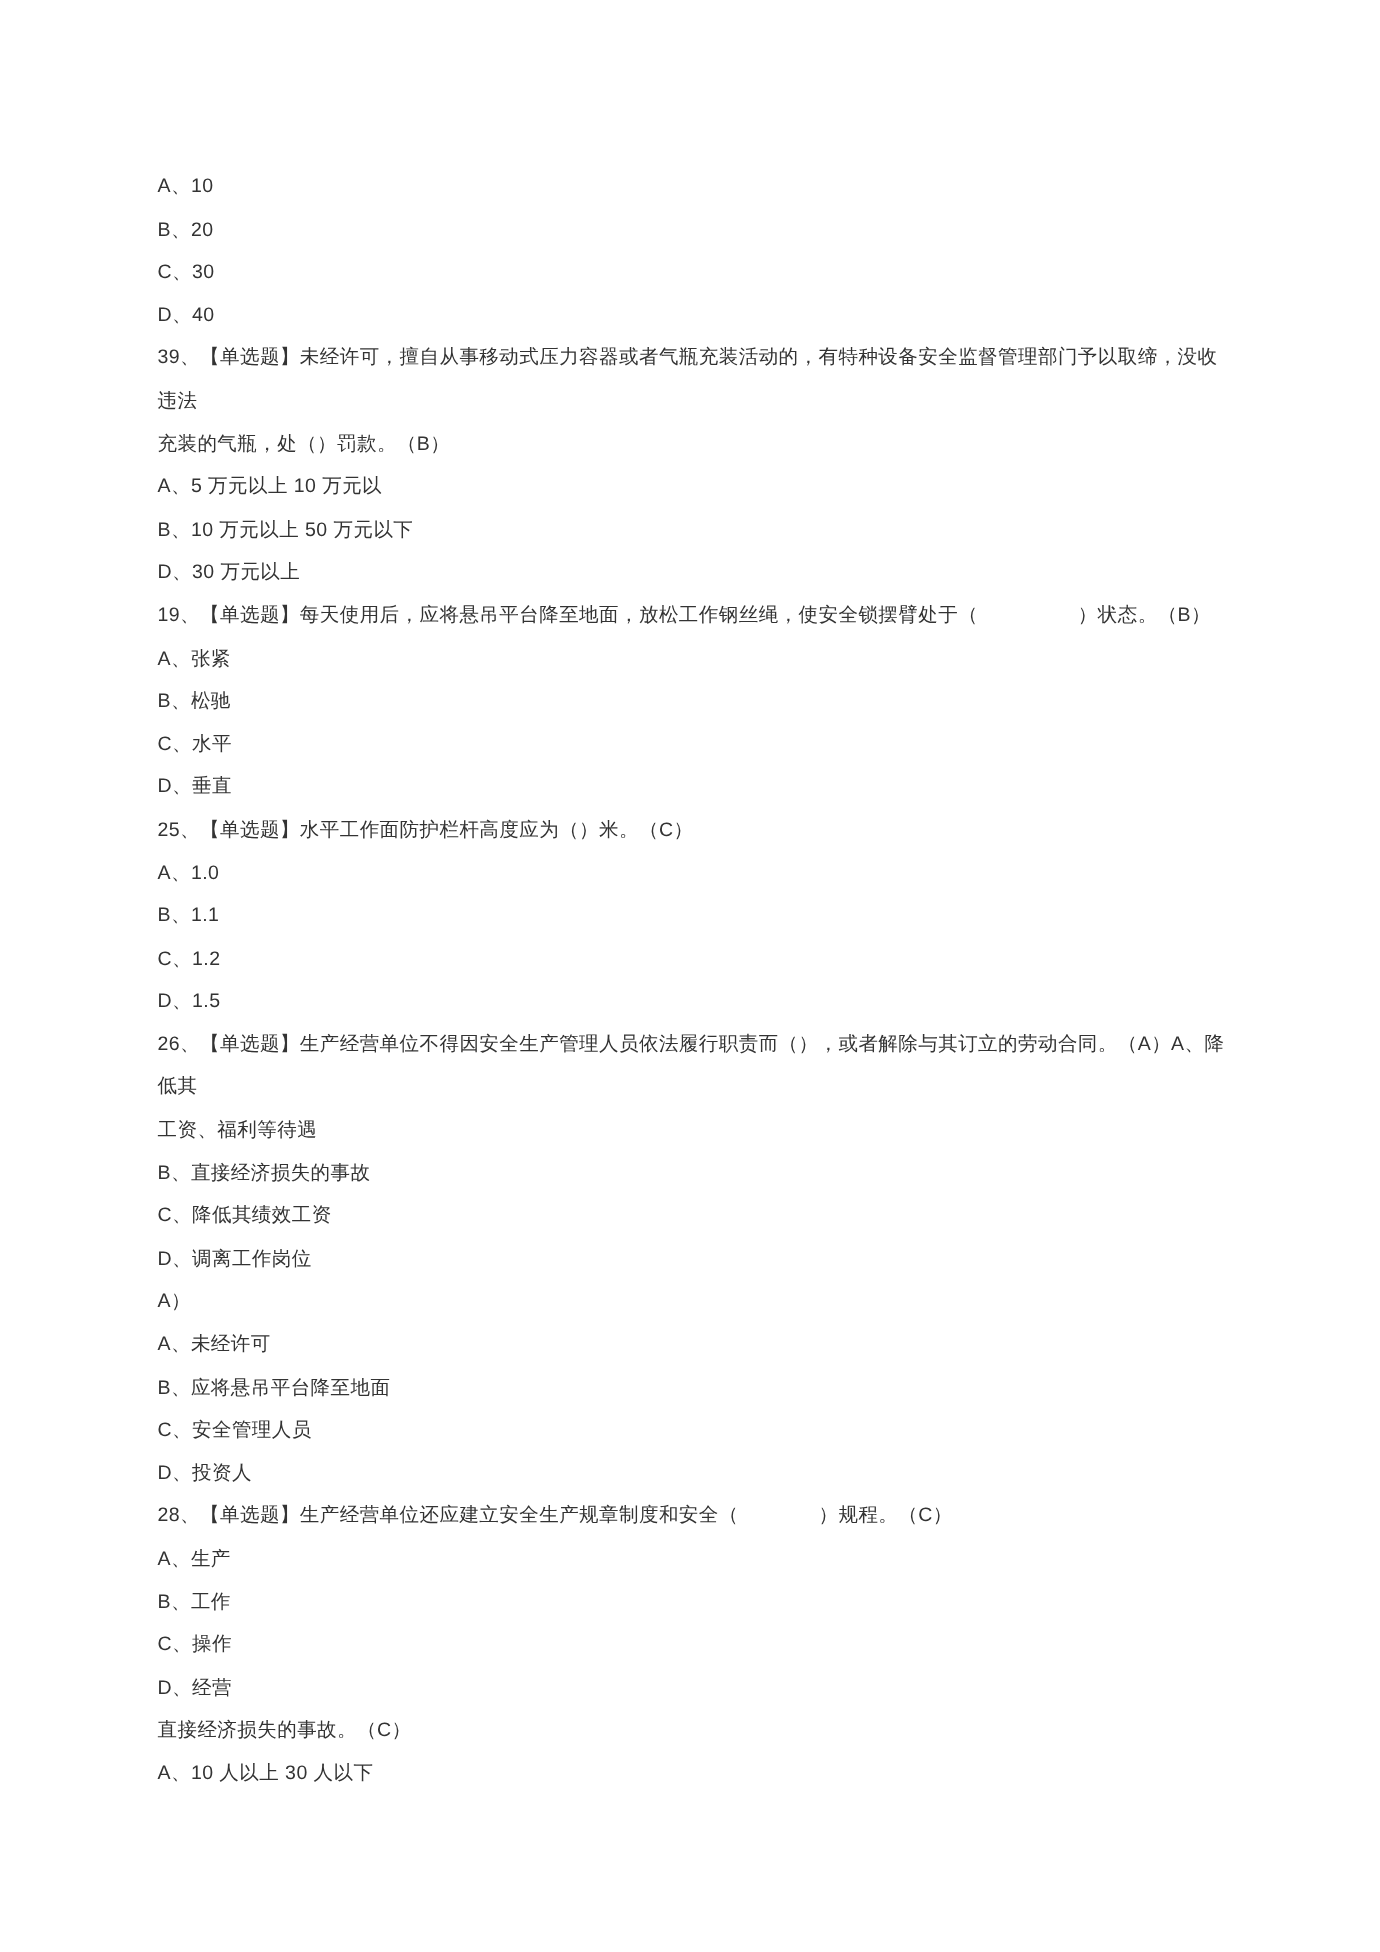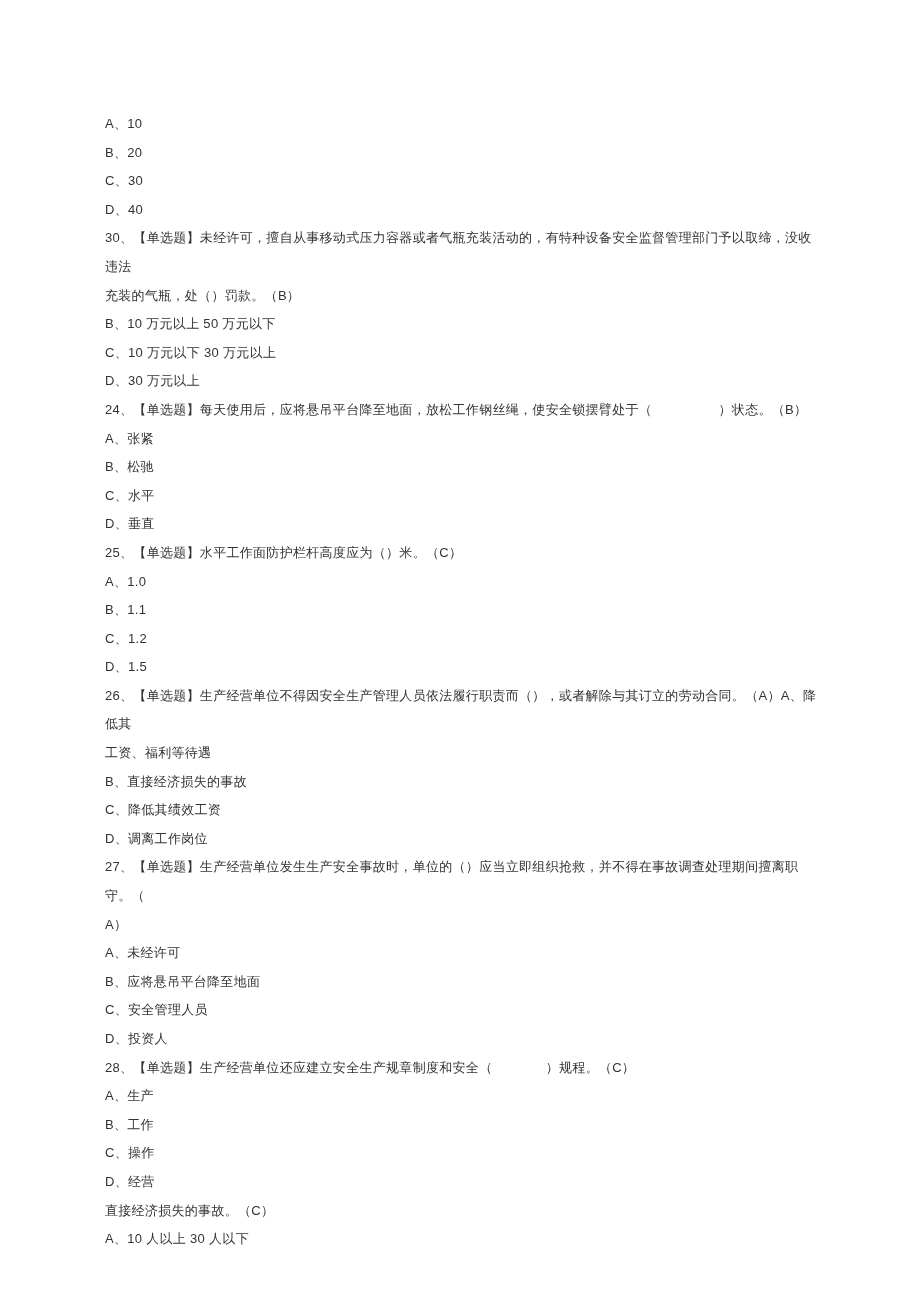--- a/index.html
+++ b/index.html
@@ -26,41 +26,40 @@
     }
   </style>
 </head>
 <body>
 
 <div>
   <span class="line">A、10</span>
   <span class="line">B、20</span>
   <span class="line">C、30</span>
   <span class="line">D、40</span>
-  <span class="q-line">30、【单选题】未经许可，擅自从事移动式压力容器或者气瓶充装活动的，有特种设备安全监督管理部门予以取缔，没收违法</span>
+  <span class="q-line">39、【单选题】未经许可，擅自从事移动式压力容器或者气瓶充装活动的，有特种设备安全监督管理部门予以取缔，没收违法</span>
   <span class="q-line">充装的气瓶，处（）罚款。（B）</span>
+  <span class="line">A、5 万元以上 10 万元以</span>
   <span class="line">B、10 万元以上 50 万元以下</span>
-  <span class="line">C、10 万元以下 30 万元以上</span>
   <span class="line">D、30 万元以上</span>
-  <span class="q-line">24、【单选题】每天使用后，应将悬吊平台降至地面，放松工作钢丝绳，使安全锁摆臂处于（　　　　　）状态。（B）</span>
+  <span class="q-line">19、【单选题】每天使用后，应将悬吊平台降至地面，放松工作钢丝绳，使安全锁摆臂处于（　　　　　）状态。（B）</span>
   <span class="line">A、张紧</span>
   <span class="line">B、松驰</span>
   <span class="line">C、水平</span>
   <span class="line">D、垂直</span>
   <span class="q-line">25、【单选题】水平工作面防护栏杆高度应为（）米。（C）</span>
   <span class="line">A、1.0</span>
   <span class="line">B、1.1</span>
   <span class="line">C、1.2</span>
   <span class="line">D、1.5</span>
   <span class="q-line">26、【单选题】生产经营单位不得因安全生产管理人员依法履行职责而（），或者解除与其订立的劳动合同。（A）A、降低其</span>
   <span class="q-line">工资、福利等待遇</span>
   <span class="line">B、直接经济损失的事故</span>
   <span class="line">C、降低其绩效工资</span>
   <span class="line">D、调离工作岗位</span>
-  <span class="q-line">27、【单选题】生产经营单位发生生产安全事故时，单位的（）应当立即组织抢救，并不得在事故调查处理期间擅离职守。（</span>
   <span class="q-line">A）</span>
   <span class="line">A、未经许可</span>
   <span class="line">B、应将悬吊平台降至地面</span>
   <span class="line">C、安全管理人员</span>
   <span class="line">D、投资人</span>
   <span class="q-line">28、【单选题】生产经营单位还应建立安全生产规章制度和安全（　　　　）规程。（C）</span>
   <span class="line">A、生产</span>
   <span class="line">B、工作</span>
   <span class="line">C、操作</span>
   <span class="line">D、经营</span>

